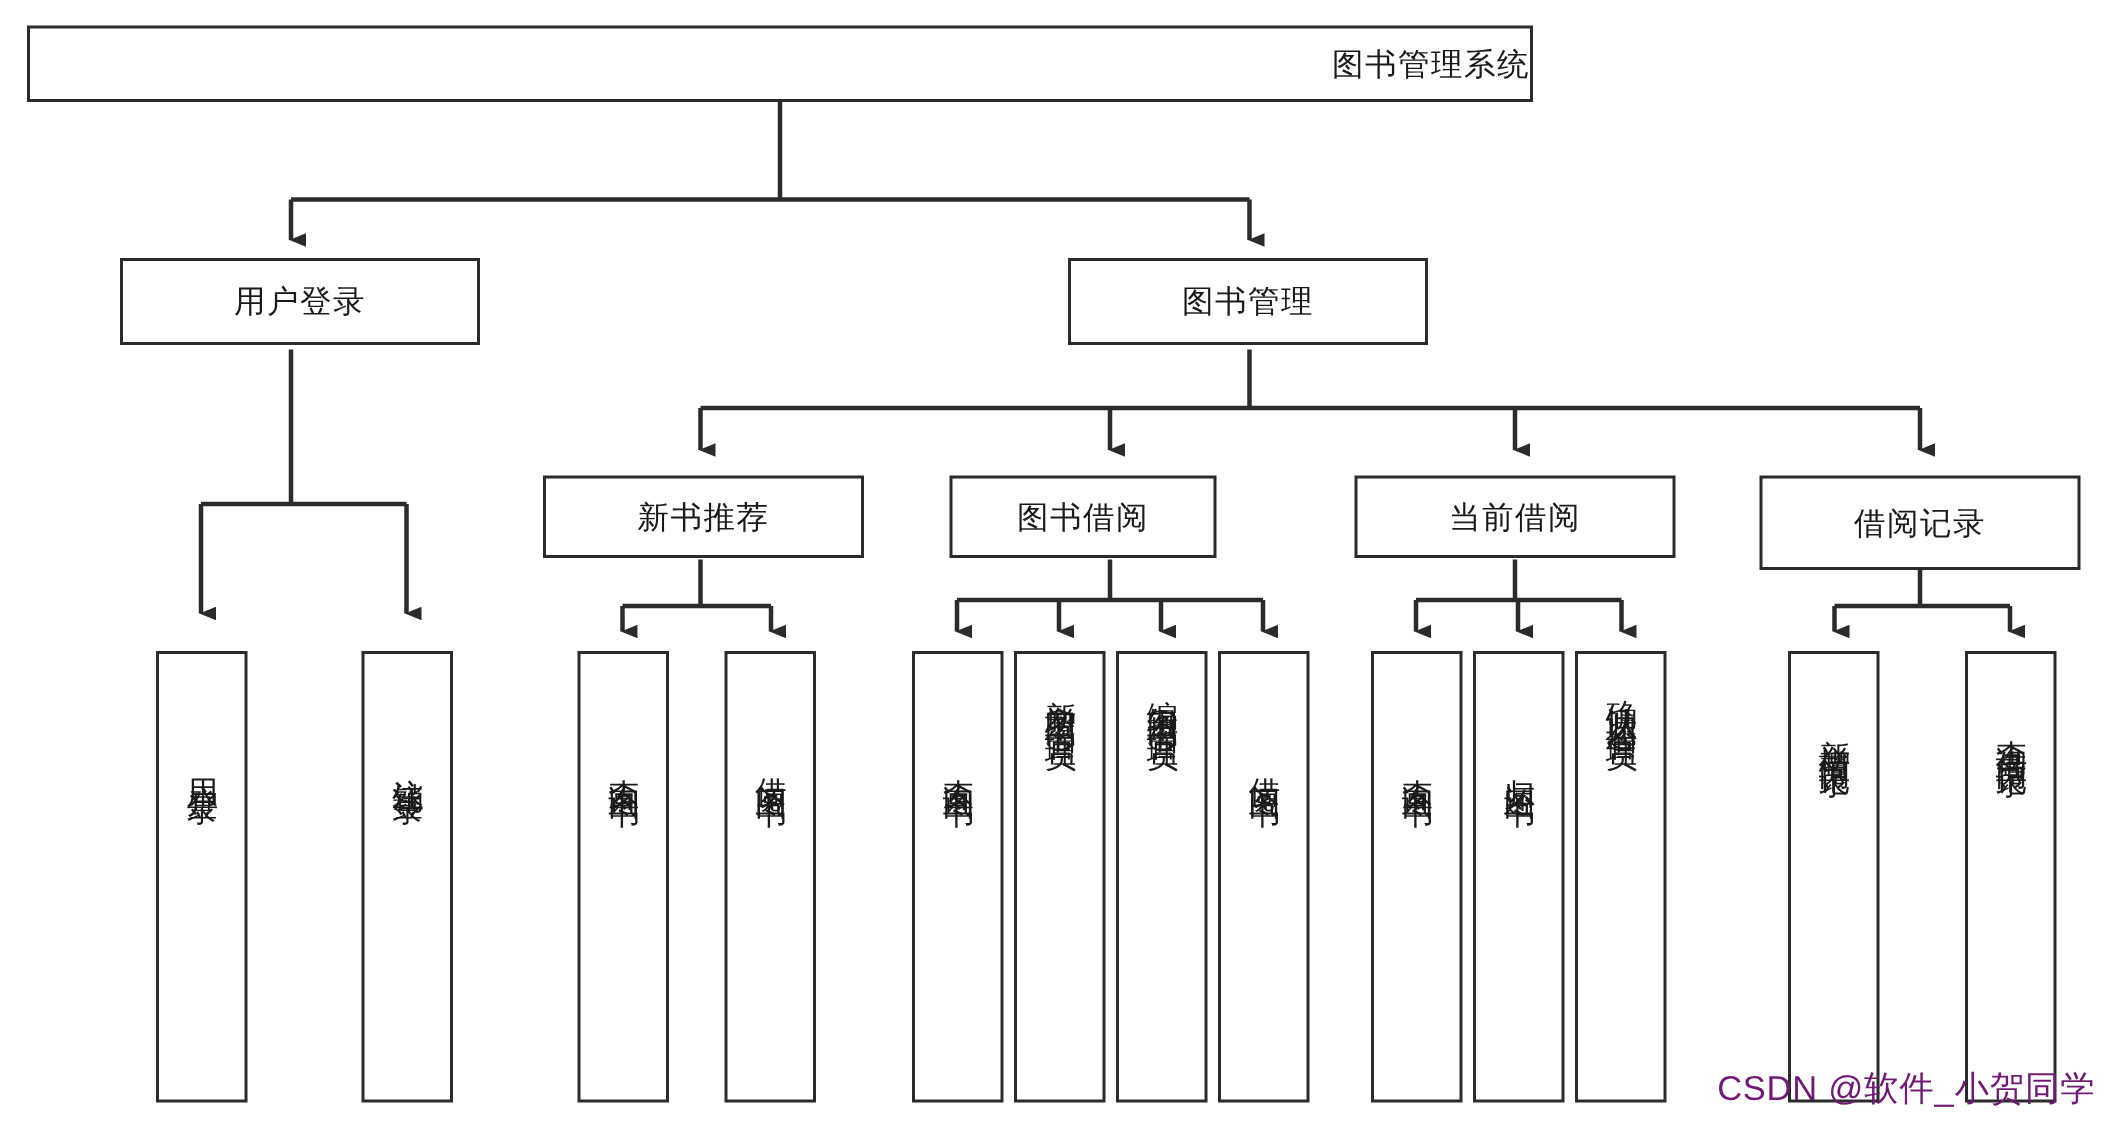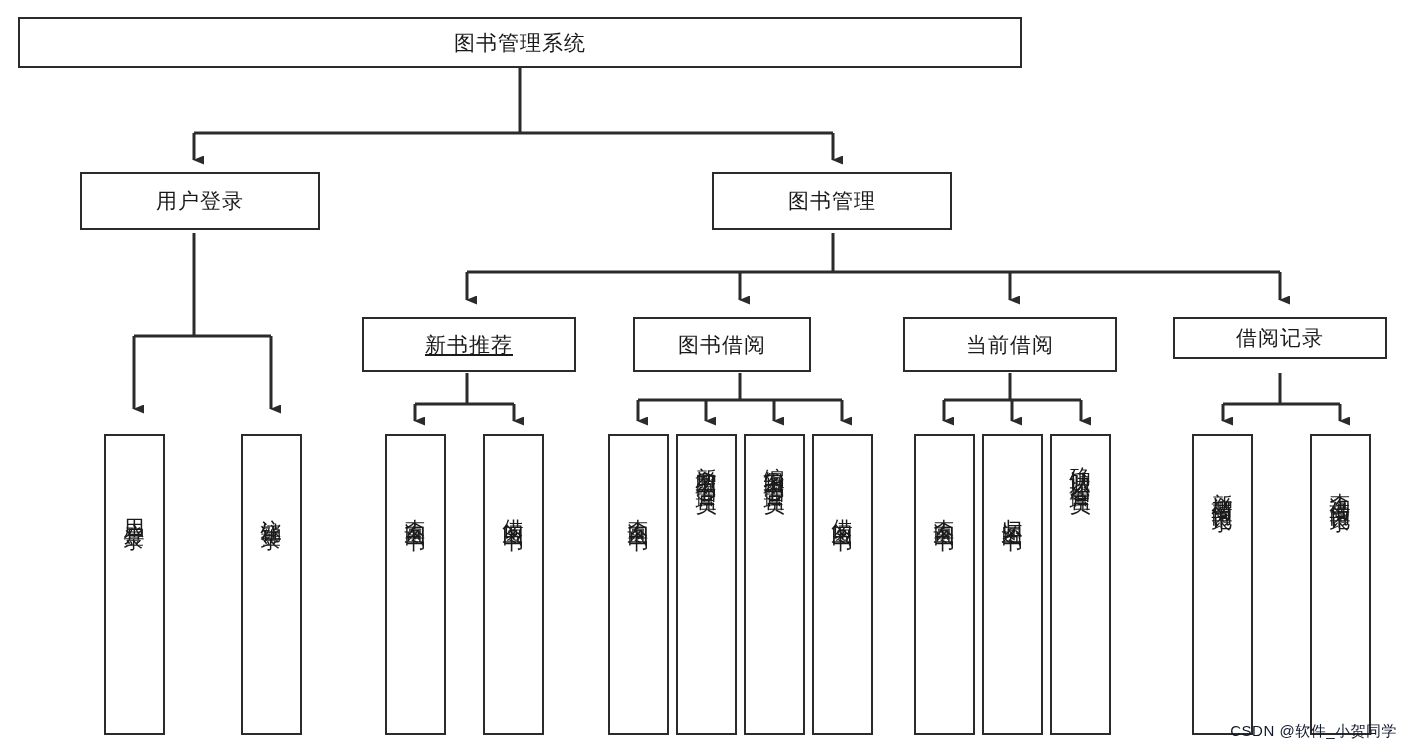--- a/index.html
+++ b/index.html
@@ -50,22 +50,22 @@
     line-height: 1;
     white-space: nowrap;
   }
   .node-root {
     font-size: 22px;
   }
   .watermark {
     position: absolute;
     right: 8px;
     bottom: 6px;
-    font-size: 15px;
-    color: #0f172a;
+    font-size: 23px;
+    color: #701a75;
     letter-spacing: 0.5px;
     white-space: nowrap;
   }
 </style>
 </head>
 <body>
 
 <div id="stage">
 
   <svg id="wires" viewBox="0 0 1405 747" width="1405" height="747">
@@ -111,41 +111,41 @@
       <path d="M1012,400 L1012,421" marker-end="url(#arrowhead)"></path>
       <path d="M1081,400 L1081,421" marker-end="url(#arrowhead)"></path>
 
       <path d="M1280,373 L1280,404"></path>
       <path d="M1223,404 L1340,404"></path>
       <path d="M1223,404 L1223,421" marker-end="url(#arrowhead)"></path>
       <path d="M1340,404 L1340,421" marker-end="url(#arrowhead)"></path>
     </g>
   </svg>
 
-  <div class="node horiz node-root" style="left:18px; top:17px; width:1004px; height:51px;">
+  <div class="node horiz node-root" style="left:18px; top:17px; width:1004px; height:51px;justify-content:flex-end;">
     <span>图书管理系统</span>
   </div>
 
   <div class="node horiz" style="left:80px; top:172px; width:240px; height:58px;">
     <span>用户登录</span>
   </div>
   <div class="node horiz" style="left:712px; top:172px; width:240px; height:58px;text-align:right;">
     <span>图书管理</span>
   </div>
 
-  <div class="node horiz" style="left:362px; top:317px; width:214px; height:55px;text-decoration:underline;">
+  <div class="node horiz" style="left:362px; top:317px; width:214px; height:55px;">
     <span>新书推荐</span>
   </div>
   <div class="node horiz" style="left:633px; top:317px; width:178px; height:55px;">
     <span>图书借阅</span>
   </div>
   <div class="node horiz" style="left:903px; top:317px; width:214px; height:55px;">
     <span>当前借阅</span>
   </div>
-  <div class="node horiz" style="left:1173px; top:317px; width:214px; height:42px;">
+  <div class="node horiz" style="left:1173px; top:317px; width:214px; height:63px;">
     <span>借阅记录</span>
   </div>
 
   <div class="node vert" style="left:104px; top:434px; width:61px; height:301px; padding-top:66px;">
     <span class="vlabel">用户登录</span>
   </div>
   <div class="node vert" style="left:241px; top:434px; width:61px; height:301px; padding-top:66px;">
     <span class="vlabel">注销登录</span>
   </div>
 

